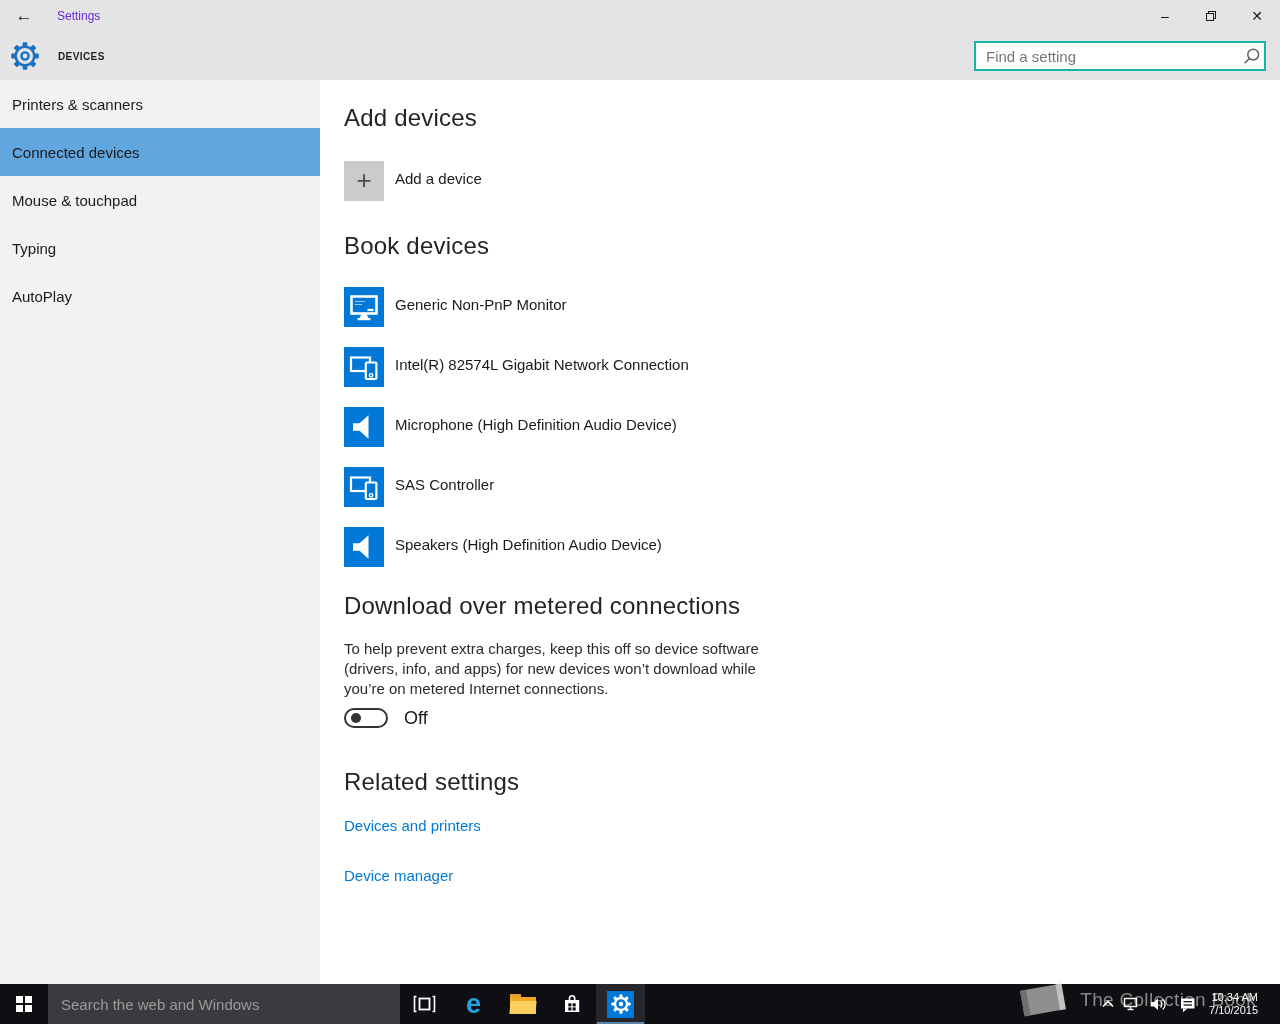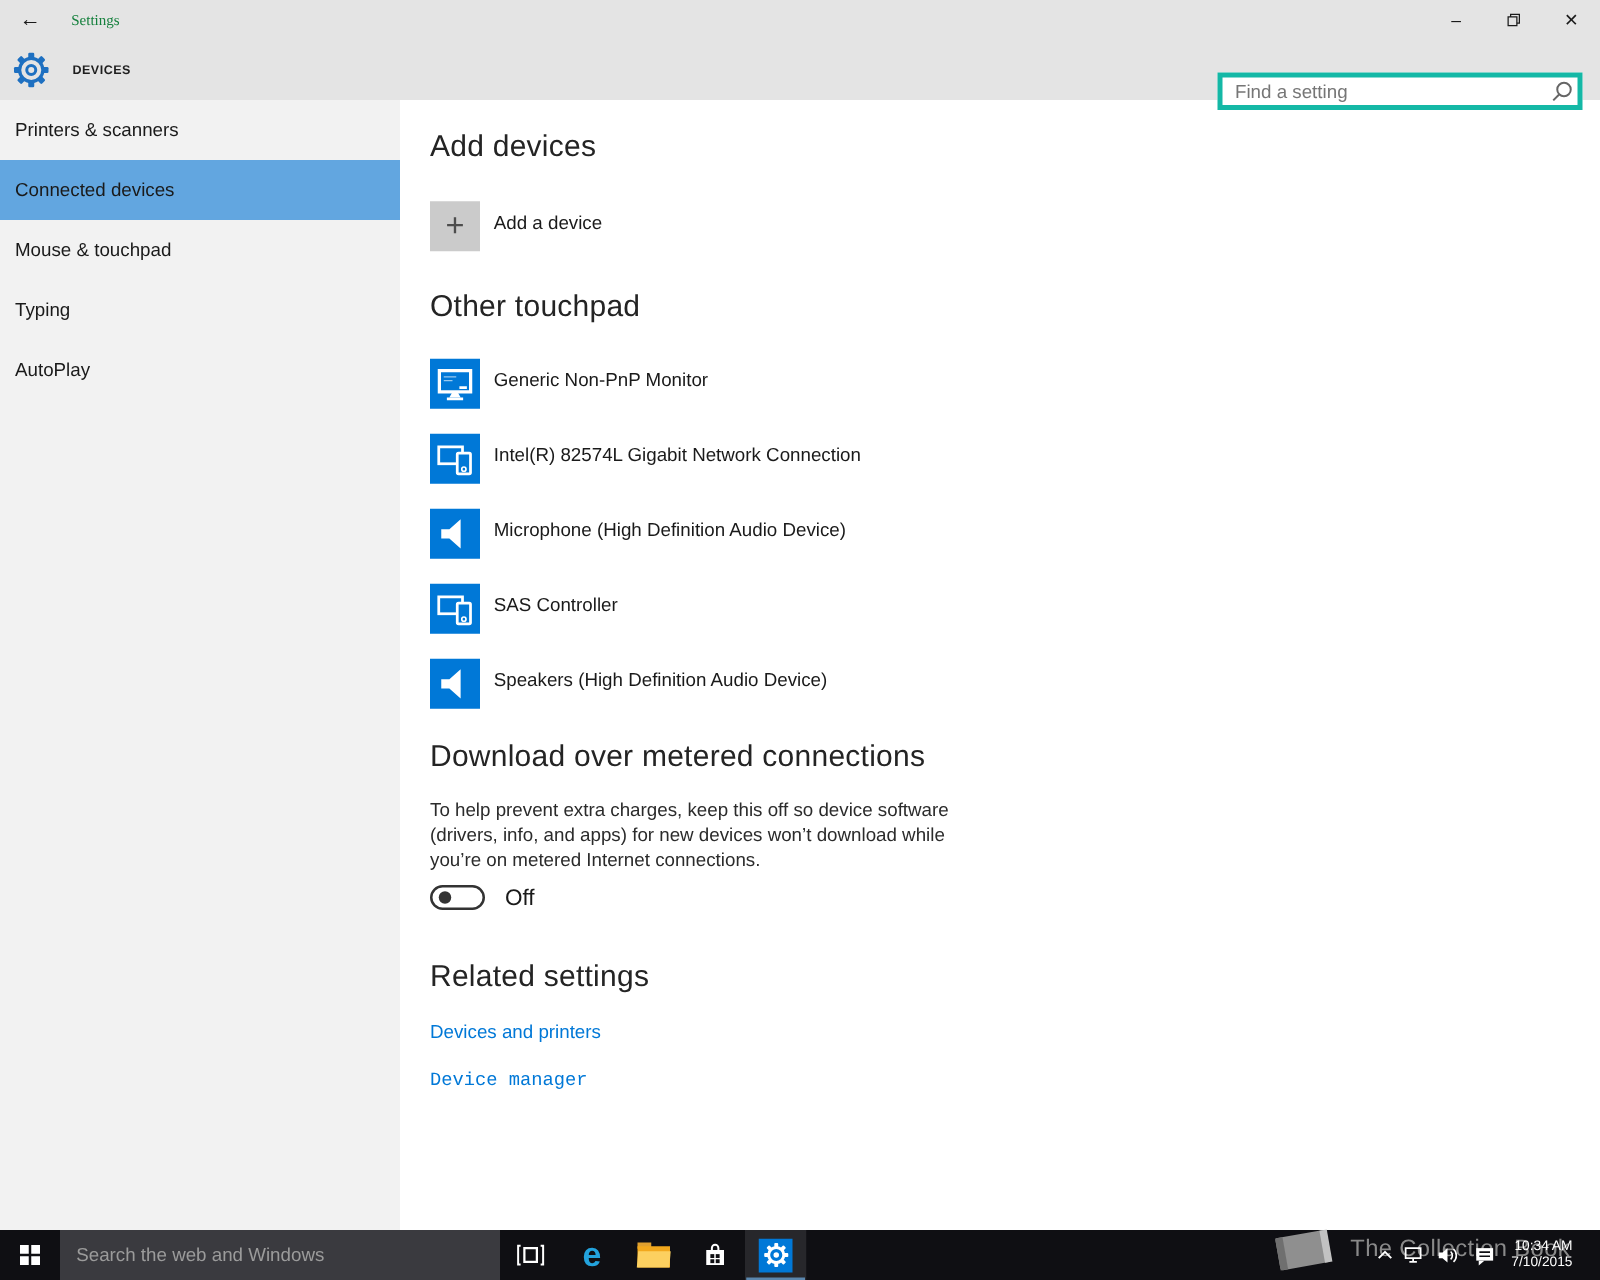--- a/index.html
+++ b/index.html
@@ -4,29 +4,29 @@
 <style>
   * { margin:0; padding:0; box-sizing:border-box; }
   html,body { width:1280px; height:1024px; overflow:hidden; }
   body { font-family:"Liberation Sans", sans-serif; background:#fff; }
   .screen { position:relative; width:1280px; height:1024px; background:#fff; }
 
   
   .header { position:relative; height:80px; background:#e4e4e4; }
   .titlebar { position:relative; height:32px; display:flex; align-items:center; }
   .back-btn { width:48px; height:32px; border:none; background:transparent; font-size:17px; color:#1a1a1a; cursor:pointer; line-height:32px; }
-  .win-title { font-size:12px; color:#15803d; margin-left:9px;font-family:Liberation Serif, serif; }
+  .win-title { font-size:12px; color:#6d28d9; margin-left:9px; }
   .win-controls { position:absolute; right:0; top:0; display:flex; }
   .win-controls button { width:46px; height:32px; border:none; background:transparent; color:#1a1a1a; display:flex; align-items:center; justify-content:center; cursor:pointer; }
   .win-controls .min { font-size:14px; }
   .win-controls .cls { font-size:14px; }
   .header-row { position:relative; height:48px; display:flex; align-items:center; }
   .gear-wrap { width:32px; height:32px; margin-left:9px; display:flex; align-items:center; justify-content:center; }
   .section-title { margin-left:17px; font-size:10px; font-weight:700; letter-spacing:0.4px; color:#1f1f1f; }
-  .search-box { position:absolute; right:14px; top:26px; width:292px; height:30px; background:#fff; border:4px solid #14b8a6; display:flex; align-items:center; }
+  .search-box { position:absolute; right:14px; top:9px; width:292px; height:30px; background:#fff; border:2px solid #14b8a6; display:flex; align-items:center; }
   .search-box input { flex:1; height:100%; border:none; outline:none; background:transparent; font-family:"Liberation Sans",sans-serif; font-size:15px; color:#333; padding:0 4px 0 10px; }
   .search-box input::placeholder { color:#767676; opacity:1; }
   .search-mag { width:26px; display:flex; align-items:center; justify-content:center; cursor:pointer; }
 
   
   .body { display:flex; height:904px; }
   .sidebar { width:320px; background:#f2f2f2; }
   .side-item { height:48px; display:flex; align-items:center; padding-left:12px; font-size:15px; color:#1a1a1a; cursor:pointer;text-align:center; }
   .side-item.selected { background:#62a6e0; }
 
@@ -43,21 +43,21 @@
   .dev-row { display:flex; margin-bottom:20px; height:40px; cursor:pointer; }
   h1.metered { margin-top:25px; }
   .desc { margin-top:19px; font-size:15px; line-height:20px; color:#2b2b2b; }
   .desc span { display:block; }
   .toggle-row { margin-top:9px; display:flex; align-items:center; height:20px; }
   .toggle { width:44px; height:20px; border:2px solid #333; border-radius:11px; position:relative; cursor:pointer; background:#fff; }
   .knob { position:absolute; left:5px; top:3px; width:10px; height:10px; border-radius:50%; background:#333; }
   .toggle-label { margin-left:16px; font-size:18px; color:#1a1a1a; }
   h1.related { margin-top:40px; }
   .link { display:block; margin-top:21px; font-size:15px; color:#0078d7; text-decoration:none; cursor:pointer; width:max-content; }
-  .link + .link { margin-top:22px;font-family:Liberation Mono, monospace; }
+  .link + .link { margin-top:33px; }
 
   
   .taskbar { position:absolute; left:0; bottom:0; width:1280px; height:40px; background:#0f0f13; display:flex; align-items:stretch; }
   .tb-start { width:48px; display:flex; align-items:center; justify-content:center; background:#0f0f13; border:none; cursor:pointer; z-index:2; }
   .win-logo { width:16px; height:16px; display:grid; grid-template-columns:7px 7px; grid-template-rows:7px 7px; gap:2px; }
   .win-logo i { background:#fff; display:block; }
   .tb-search { width:352px; background:#3a3a3f; display:flex; align-items:center; z-index:2; }
   .tb-search input { width:100%; height:100%; background:transparent; border:none; outline:none; font-family:"Liberation Sans",sans-serif; font-size:15px; color:#9b9b9b; padding-left:13px; }
   .tb-search input::placeholder { color:#9b9b9b; opacity:1; }
   .tb-btn { width:49px; border:none; background:transparent; display:flex; align-items:center; justify-content:center; cursor:pointer; position:relative; z-index:2; }
@@ -155,21 +155,21 @@
     <main class="content">
       <h1 class="sec">Add devices</h1>
 
       <div class="add-row">
         <div class="tile gray">
           <span>+</span>
         </div>
         <span class="row-label">Add a device</span>
       </div>
 
-      <h1 class="sec other">Other touchpad</h1>
+      <h1 class="sec other">Book devices</h1>
 
       <div class="dev-list">
 
         <div class="dev-row">
           <div class="tile blue">
             <svg width="40" height="40" viewBox="0 0 40 40">
               <rect x="7.5" y="9.5" width="25" height="17" fill="none" stroke="#fff" stroke-width="2.6"></rect>
               <line x1="11" y1="14.5" x2="21" y2="14.5" stroke="#fff" stroke-width="1" opacity="0.6"></line>
               <line x1="11" y1="17.5" x2="18" y2="17.5" stroke="#fff" stroke-width="1" opacity="0.6"></line>
               <line x1="23.5" y1="23" x2="29.5" y2="23" stroke="#fff" stroke-width="2.2"></line>

